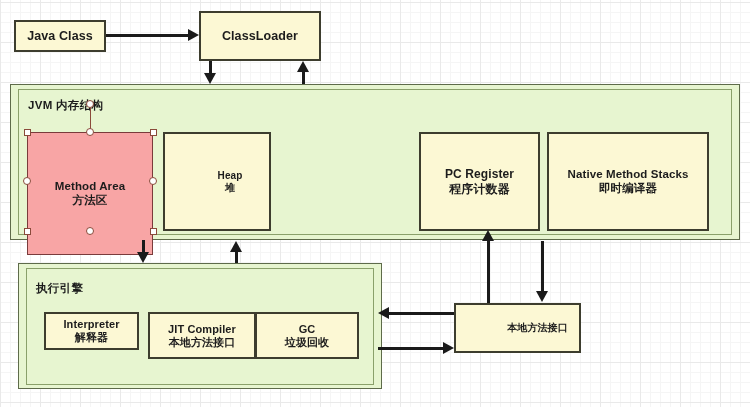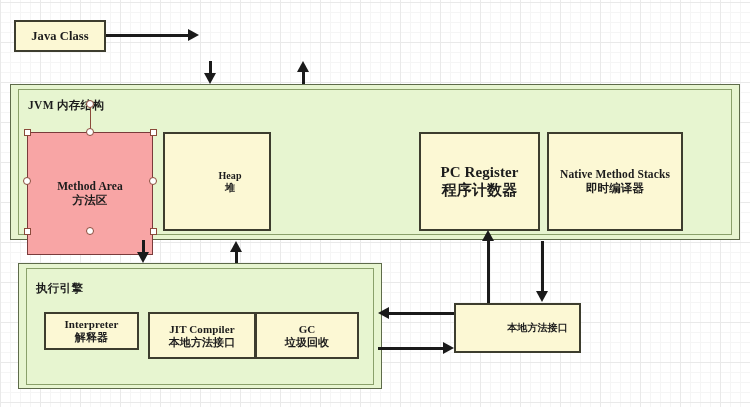--- a/index.html
+++ b/index.html
@@ -14,21 +14,21 @@
     height: 407px;
     background-color: #ffffff;
     background-image:
       linear-gradient(to right, #e9e9e9 1px, transparent 1px),
       linear-gradient(to bottom, #e9e9e9 1px, transparent 1px),
       linear-gradient(to right, #f5f5f5 1px, transparent 1px),
       linear-gradient(to bottom, #f5f5f5 1px, transparent 1px);
     background-size: 40px 40px, 40px 40px, 10px 10px, 10px 10px;
     background-position: 0px 2px, 0px 2px, 0px 2px, 0px 2px;
     overflow: hidden;
-    font-family: Liberation Serif, serif;
+    font-family: Liberation Sans, sans-serif;
   }
 
   
   .node {
     position: absolute;
     box-sizing: border-box;
     display: flex;
     flex-direction: column;
     align-items: center;
     justify-content: center;
@@ -137,20 +137,23 @@
 </style>
 </head>
 <body>
 
 <div id="canvas">
 
   <div class="node yellow" style="left:14px; top:20px; width:92px; height:32px; font-size:12.5px;">
     <span class="ln">Java Class</span>
   </div>
 
+  <div class="node yellow" style="left:199px; top:11px; width:122px; height:50px; font-size:12.5px;">
+    <span class="ln">ClassLoader</span>
+  </div>
 
   <div class="ln-h" style="left:106px; top:34px; width:82px;"></div>
   <div class="head head-right" style="left:188px; top:29px;"></div>
 
   <div class="ln-v" style="left:209px; top:61px; height:14px;"></div>
   <div class="head head-down" style="left:204px; top:73px;"></div>
 
   <div class="ln-v" style="left:302px; top:72px; height:15px;"></div>
   <div class="head head-up" style="left:297px; top:61px;"></div>
 
@@ -175,26 +178,26 @@
   <div class="handle-ci" style="left:86px; top:227px;"></div>
   <div class="handle-ci" style="left:23px; top:177px;"></div>
   <div class="handle-ci" style="left:149px; top:177px;"></div>
 
   <div class="node yellow" style="left:163px; top:132px; width:108px; height:99px; font-size:10px;padding-left:26px;">
     <span class="ln">Heap</span>
     <span class="ln">堆</span>
   </div>
 
 
-  <div class="node yellow" style="left:419px; top:132px; width:121px; height:99px; font-size:15px;">
+  <div class="node yellow" style="left:419px; top:132px; width:121px; height:99px; font-size:12px;">
     <span class="ln">PC Register</span>
     <span class="ln">程序计数器</span>
   </div>
 
-  <div class="node yellow" style="left:547px; top:132px; width:136px; height:99px; font-size:11.5px;">
+  <div class="node yellow" style="left:547px; top:132px; width:162px; height:99px; font-size:11.5px;">
     <span class="ln">Native Method Stacks</span>
     <span class="ln">即时编译器</span>
   </div>
 
   <div class="ln-v" style="left:142px; top:240px; height:14px;"></div>
   <div class="head head-down" style="left:137px; top:252px;"></div>
 
   <div class="ln-v" style="left:235px; top:252px; height:14px;"></div>
   <div class="head head-up" style="left:230px; top:241px;"></div>
 

